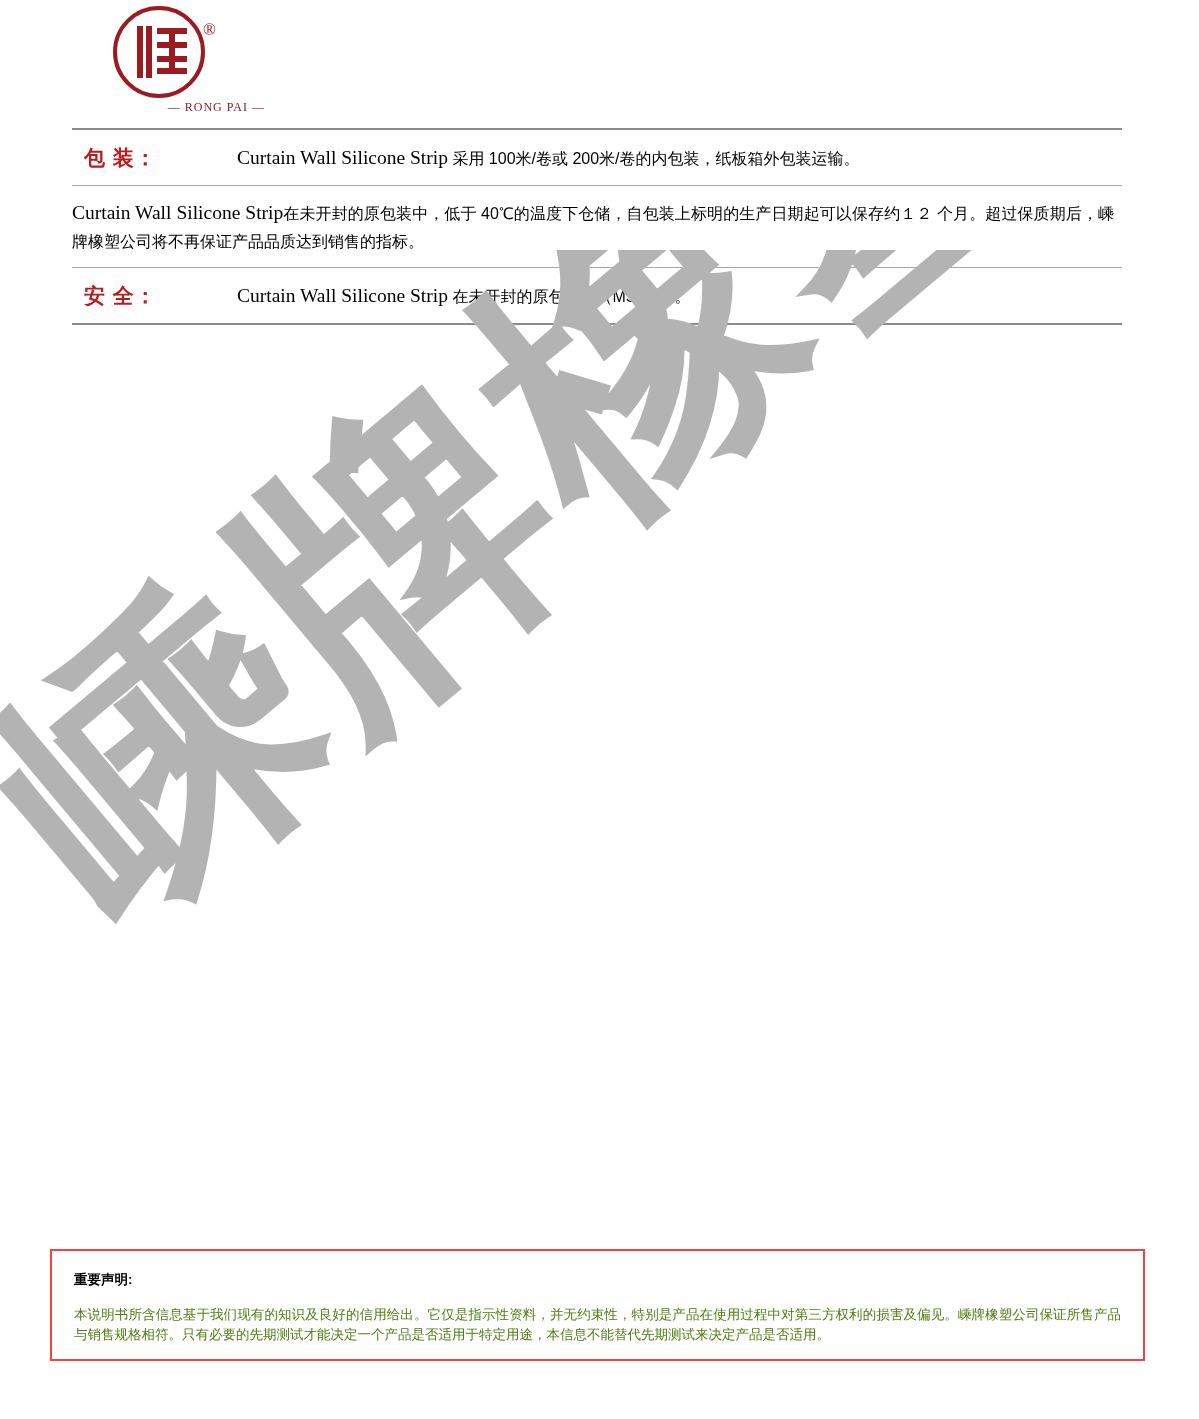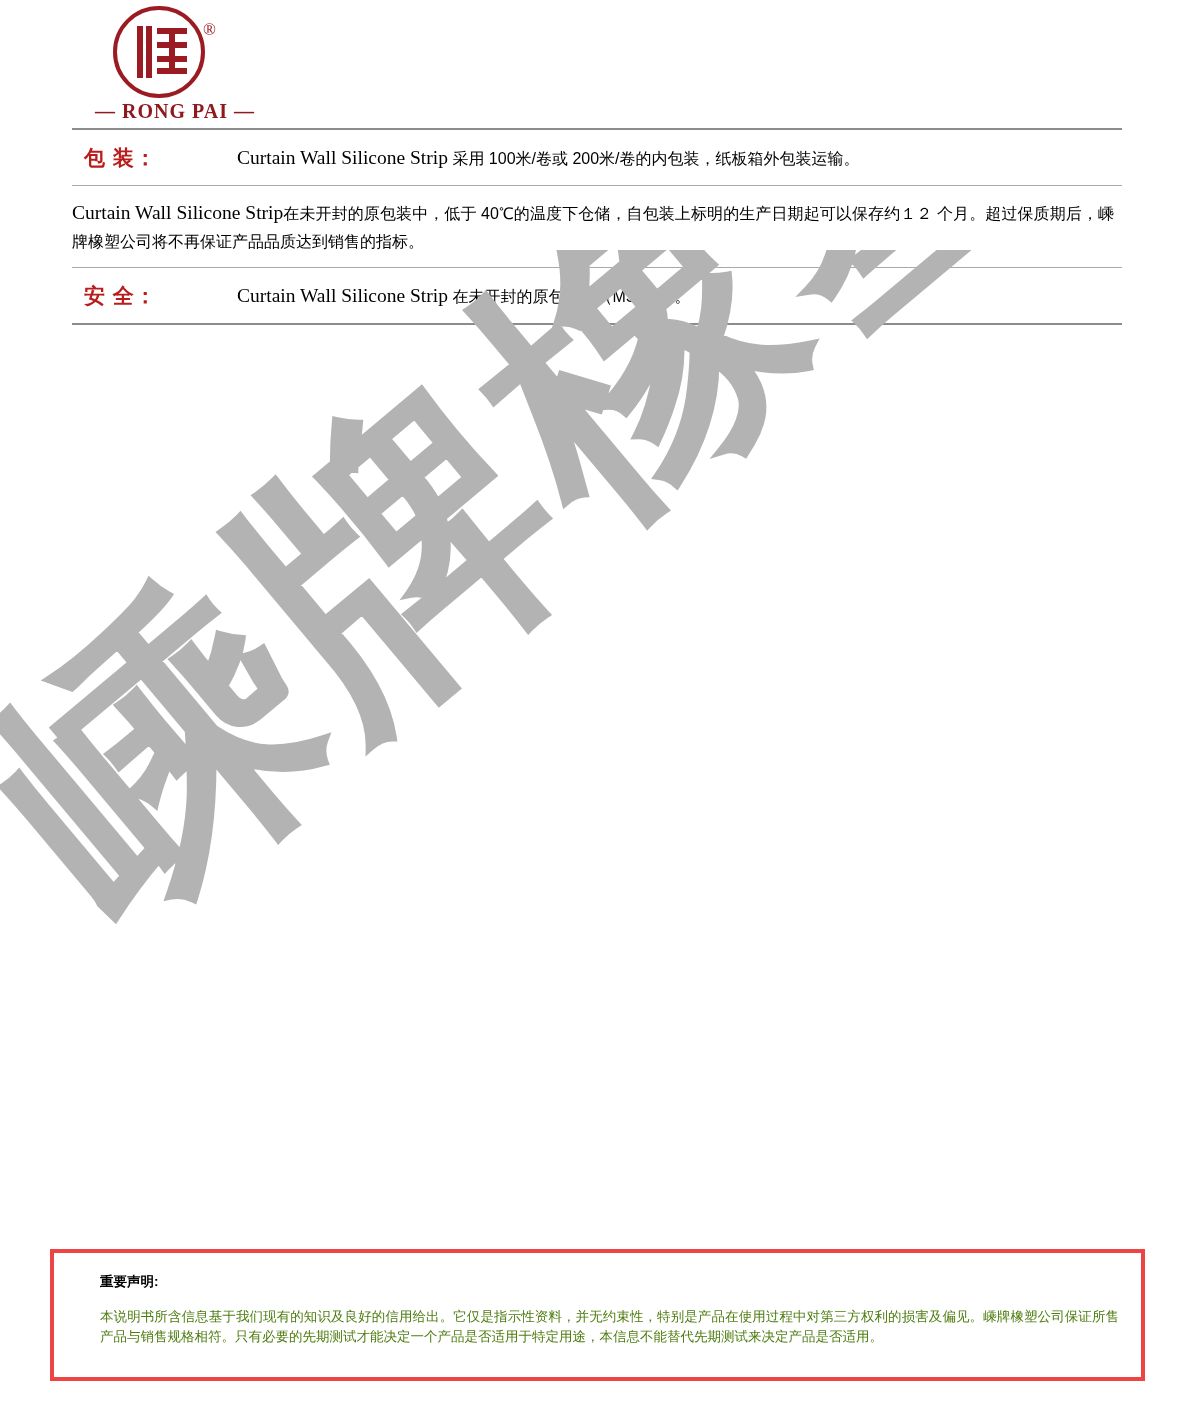--- a/index.html
+++ b/index.html
@@ -50,27 +50,26 @@
     top: 14px;
     font-family: "Liberation Serif", serif;
     font-size: 17px;
     color: #9b1b22;
   }
   .logo-text {
     position: absolute;
     left: 0px;
     top: 94px;
     width: 170px;
-    text-align: left;
-    font-family: "Liberation Serif", serif;
-    font-size: 20px;
+    text-align: right;
+    font-family: "Liberation Serif", serif;
+    font-size: 12px;
     letter-spacing: 1px;
     color: #8e1a20;
     white-space: nowrap;
-    font-weight: bold;
   }
 
   
   .table {
     position: absolute;
     left: 72px;
     top: 128px;
     width: 1050px;
   }
   .rule {
@@ -140,25 +139,24 @@
     transform-origin: left center;
     letter-spacing: 10px;
   }
 
   
   .disclaimer {
     position: absolute;
     left: 50px;
     top: 1249px;
     width: 1095px;
-    height: 132px;
-    border: 4px solid #ef4444;
+    height: 112px;
+    border: 2px solid #ef4444;
     box-sizing: border-box;
     background: transparent;
-    padding-left: 24px;
   }
   .disclaimer-inner {
     padding: 20px 22px 0 22px;
   }
   .disclaimer-title {
     font-family: "Liberation Sans", sans-serif;
     font-size: 13.5px;
     font-weight: bold;
     color: #000;
     margin-bottom: 16px;

